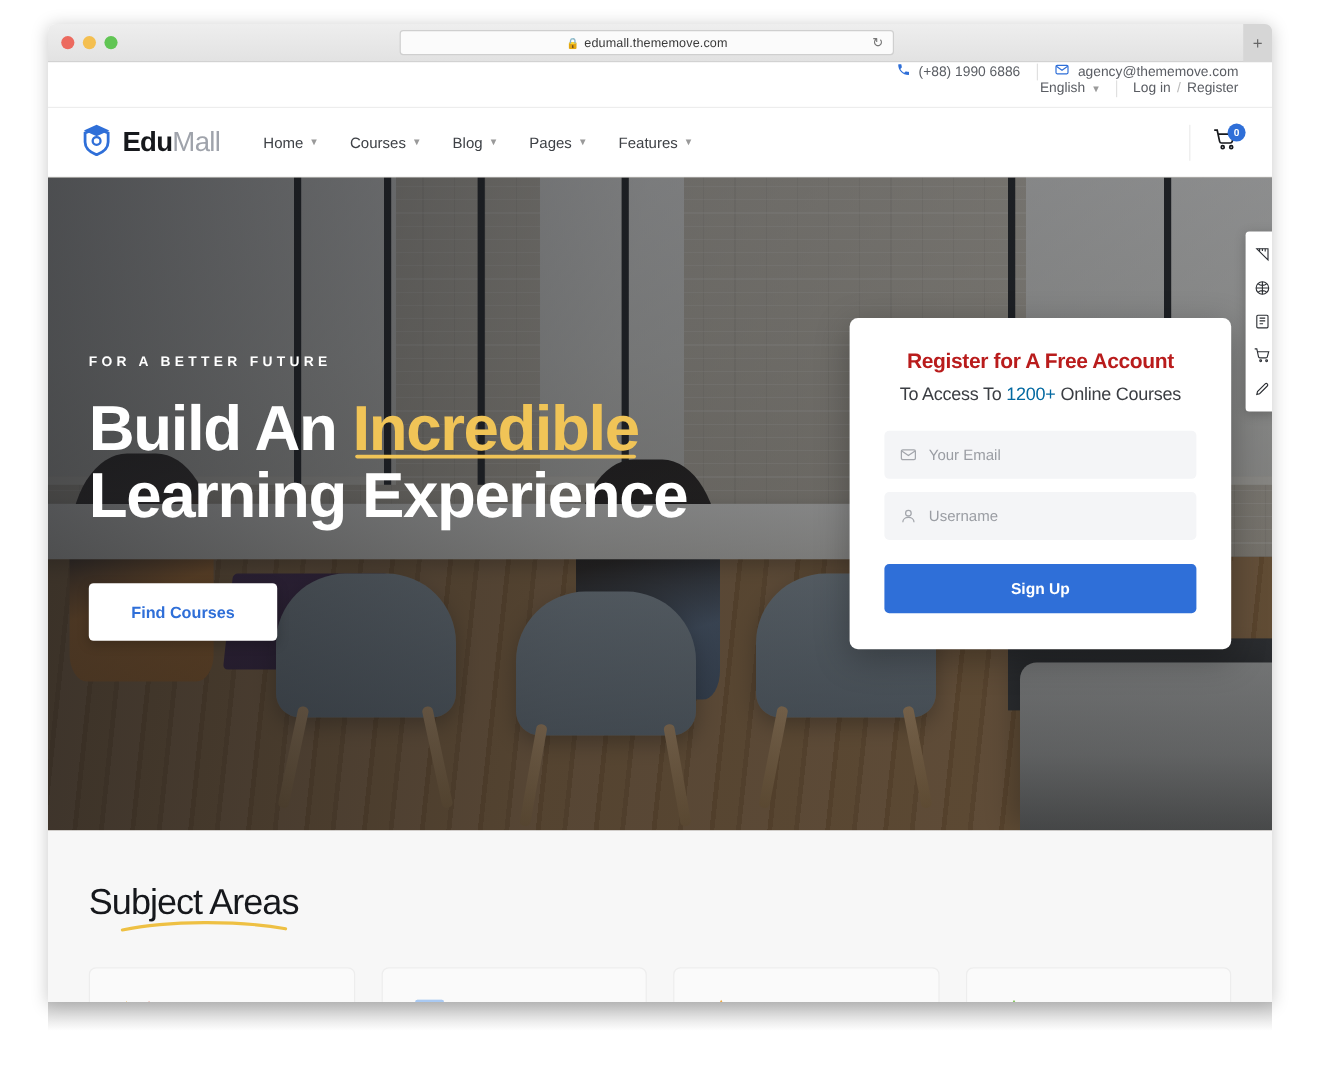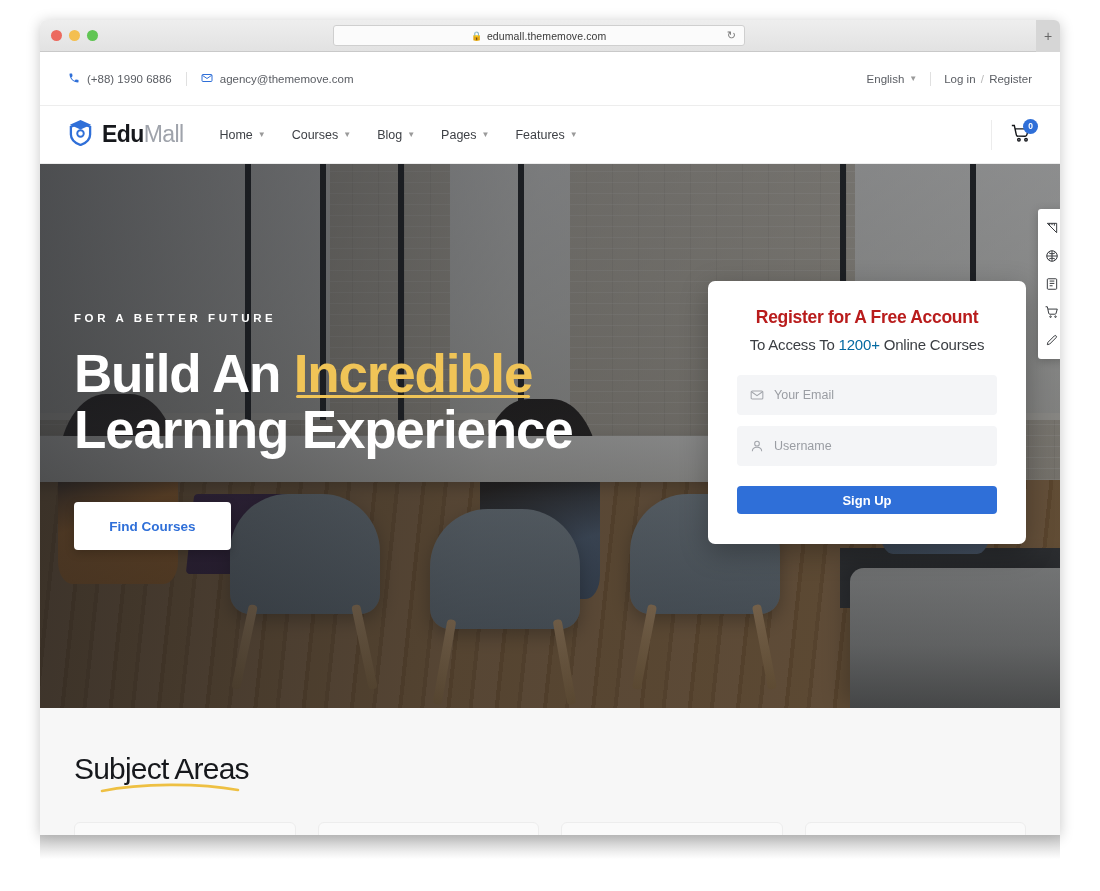--- a/index.html
+++ b/index.html
@@ -80,27 +80,28 @@
     justify-content: center;
     font-size: 14px;
     color: #666;
   }
 
   
   .page { position: relative; height: 783px; background: #fff; }
 
   
   .topbar {
-    height: 54px;
-    display: flex;
-    align-items: center;
+    height: 38px;
+    display: flex;
+    align-items: flex-end;
     padding: 0 28px;
     border-bottom: 1px solid #ededed;
     font-size: 11.5px;
     color: #5a5d63;
+    flex-direction: column;
   }
   .topbar-left { display: flex; align-items: center; gap: 14px; }
   .tb-item { display: flex; align-items: center; gap: 7px; }
   .tb-sep { width: 1px; height: 14px; background: #e0e0e0; }
   .topbar-right {
     margin-left: auto;
     display: flex;
     align-items: center;
     gap: 13px;
   }
@@ -377,21 +378,21 @@
   .field-icon { margin-right: 10px; display: flex; }
   .field input {
     flex: 1;
     border: none; background: transparent; outline: none;
     font-size: 12.5px; color: #8e9197;
     font-family: "Liberation Sans", sans-serif;
   }
   .field input::placeholder { color: #9a9da3; }
   .btn-signup {
     width: 100%;
-    height: 28px;
+    height: 41px;
     margin-top: 9px;
     background: #2f6fd8;
     border: none;
     border-radius: 4px;
     color: #fff;
     font-size: 13px;
     font-weight: bold;
     cursor: pointer;
     font-family: "Liberation Sans", sans-serif;
   }

